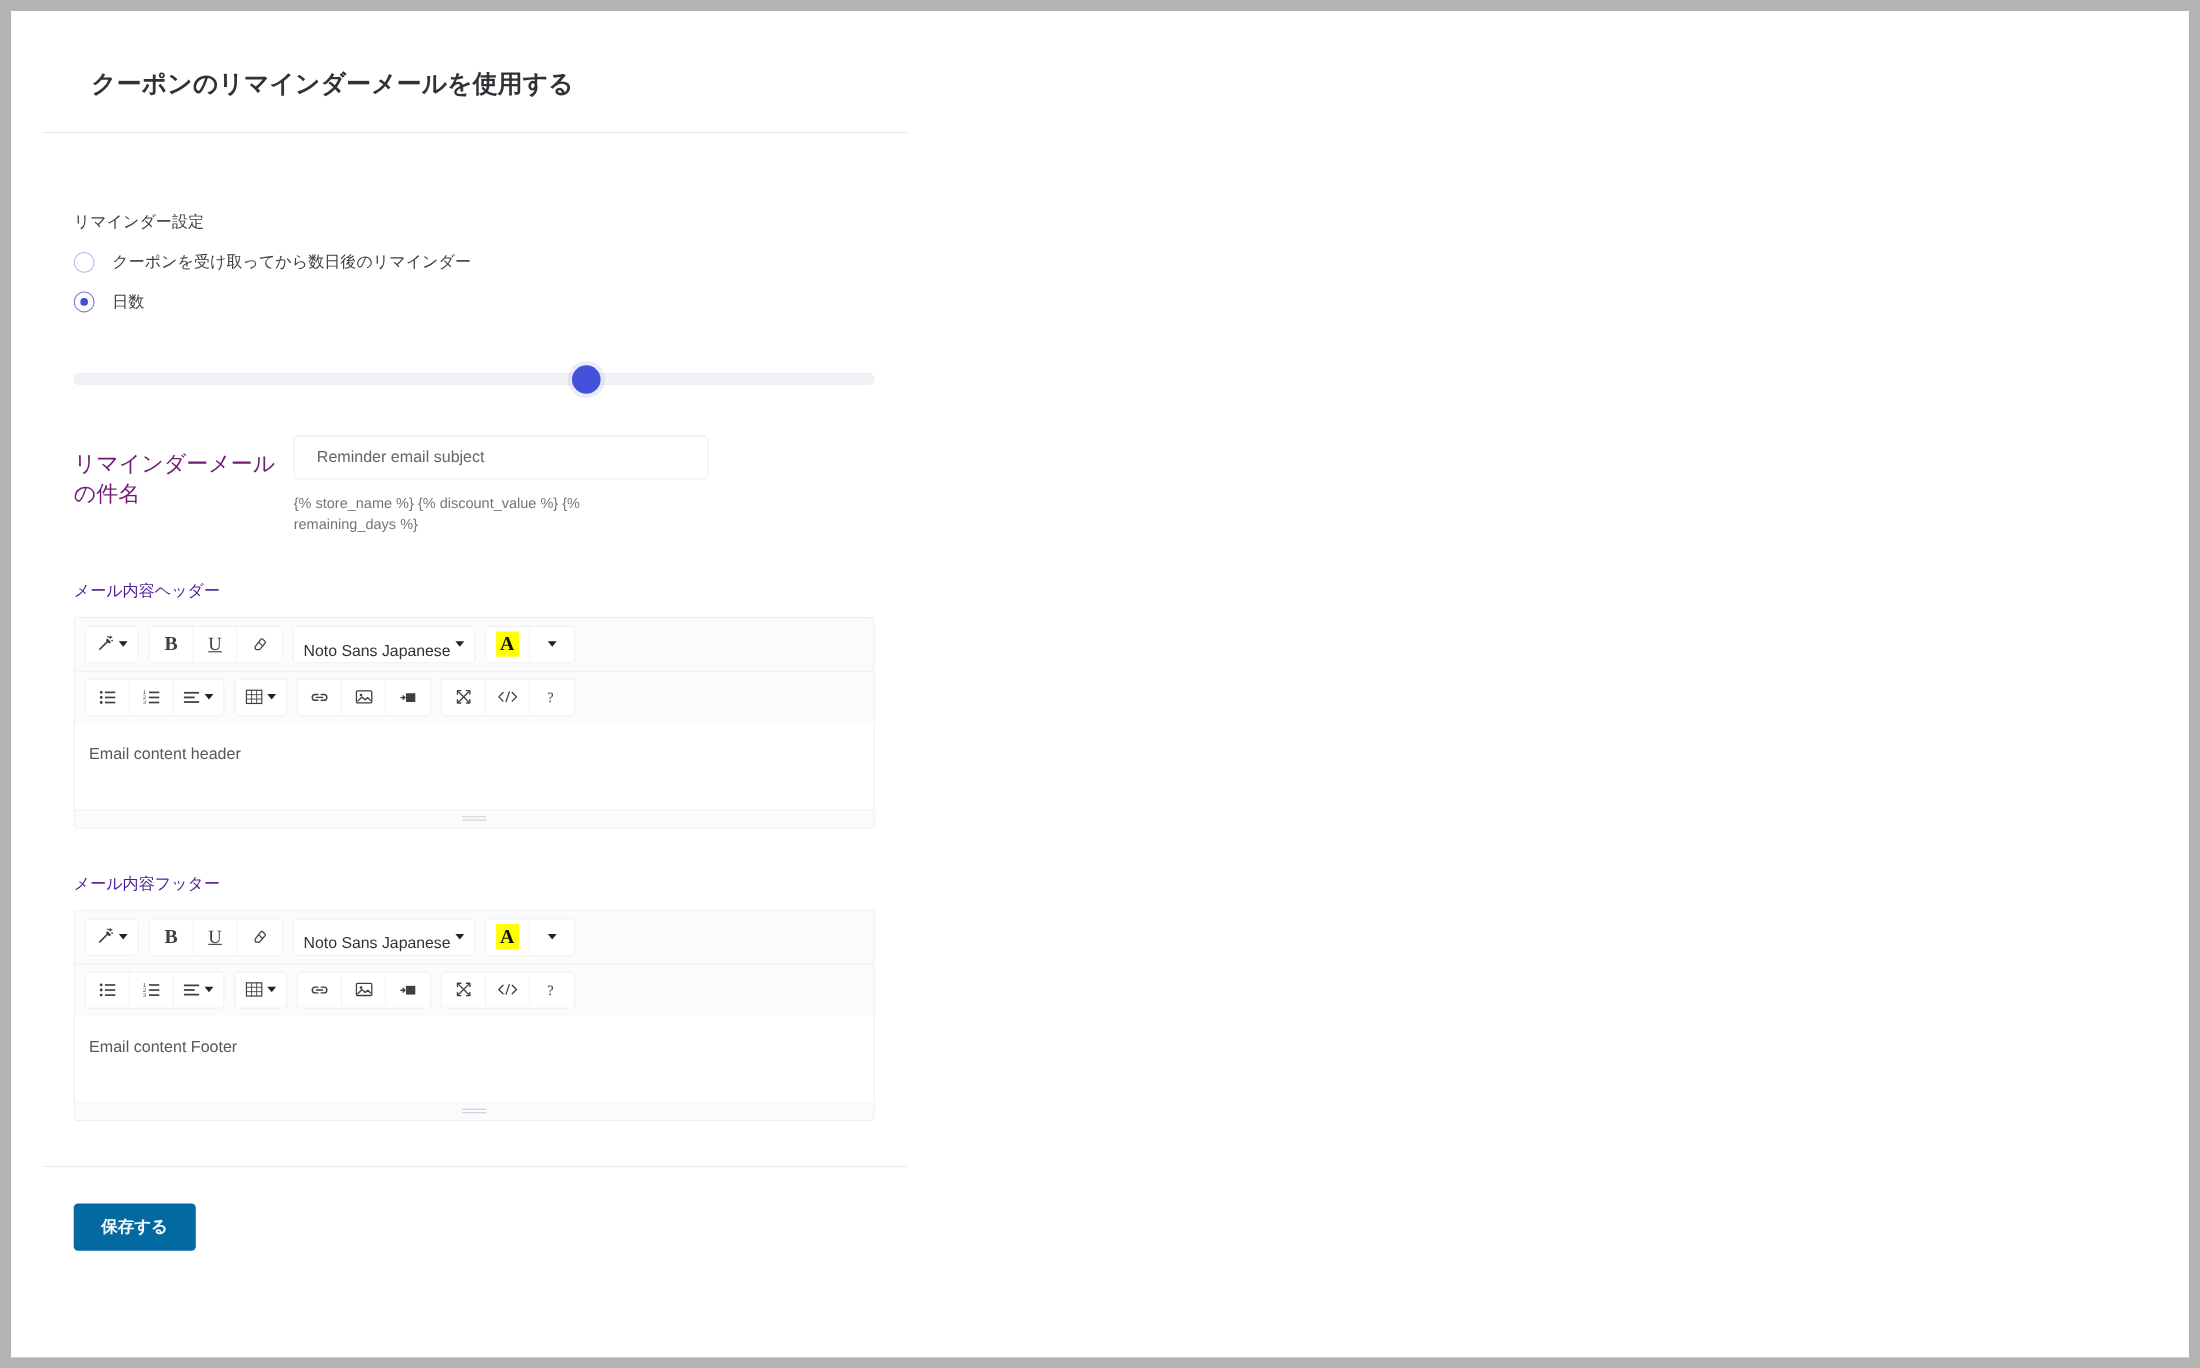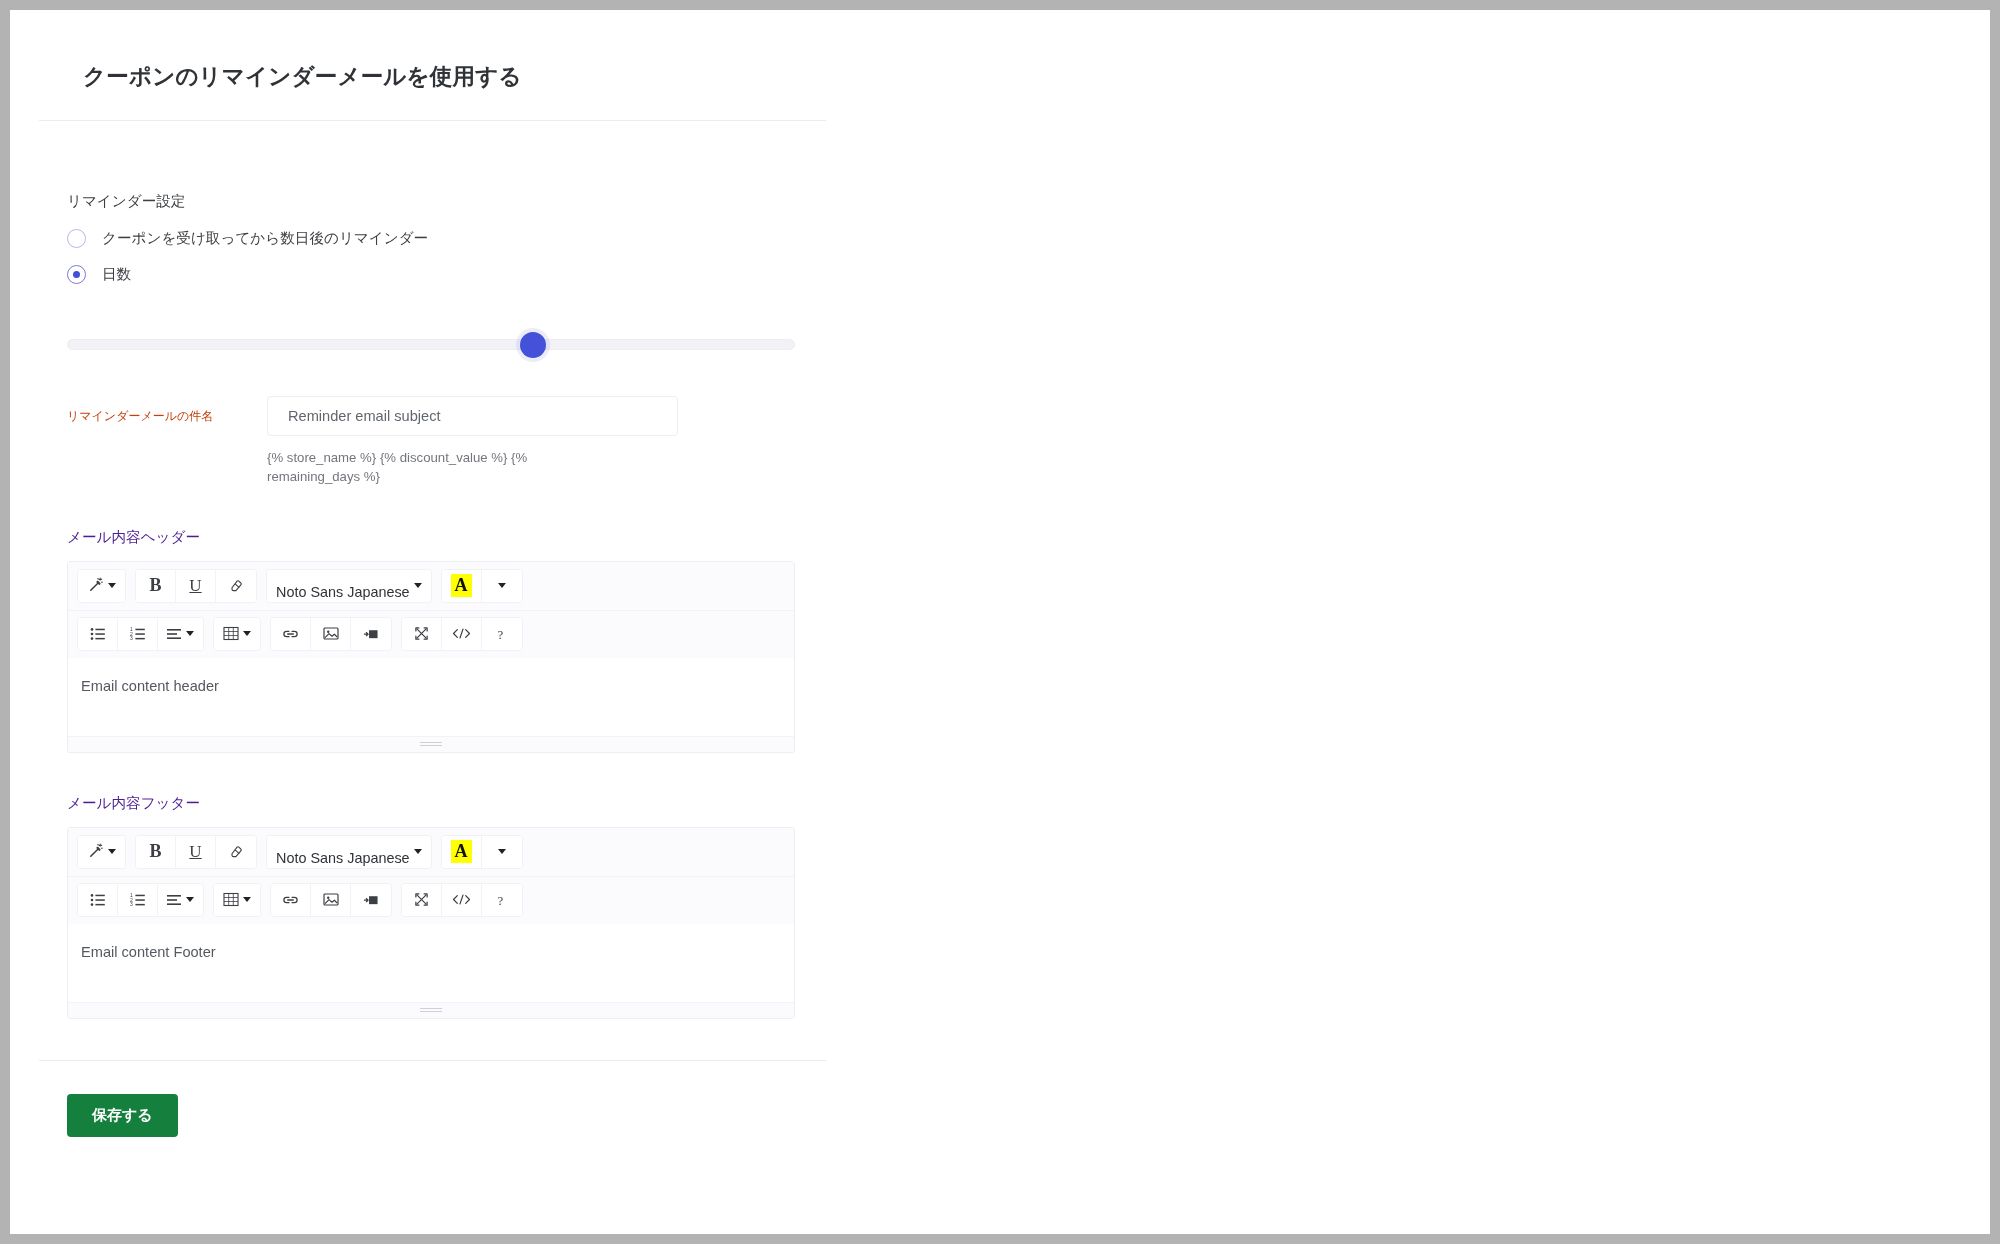--- a/index.html
+++ b/index.html
@@ -137,26 +137,26 @@
 
   
   .subject-section {
     margin-top: 46px;
     display: flex;
     align-items: flex-start;
   }
   .subject-label {
     width: 200px;
     padding-top: 12px;
-    font-size: 12px;
-    color: #c2410c;
+    font-size: 20px;
+    color: #701a75;
   }
   .subject-right { width: 411px; }
   .text-input {
-    width: 411px;
+    width: 377px;
     height: 40px;
     padding: 0 20px;
     border: 1px solid #eceef2;
     border-radius: 4px;
     background: #fff;
     font-family: inherit;
     font-size: 14.6px;
     color: #5a5f66;
     outline: none;
   }
@@ -264,21 +264,21 @@
     margin-top: 41px;
     margin-left: 29px;
     width: 787px;
     height: 1px;
     background: #ececf0;
   }
   .save-area { padding: 33px 0 0 57px; }
   .save-button {
     display: inline-block;
     padding: 12px 25px;
-    background: #15803d;
+    background: #0369a1;
     color: #fff;
     font-size: 15px;
     font-weight: 700;
     border: none;
     border-radius: 4px;
     font-family: inherit;
     cursor: default;
   }
 
   svg { display: block; }

